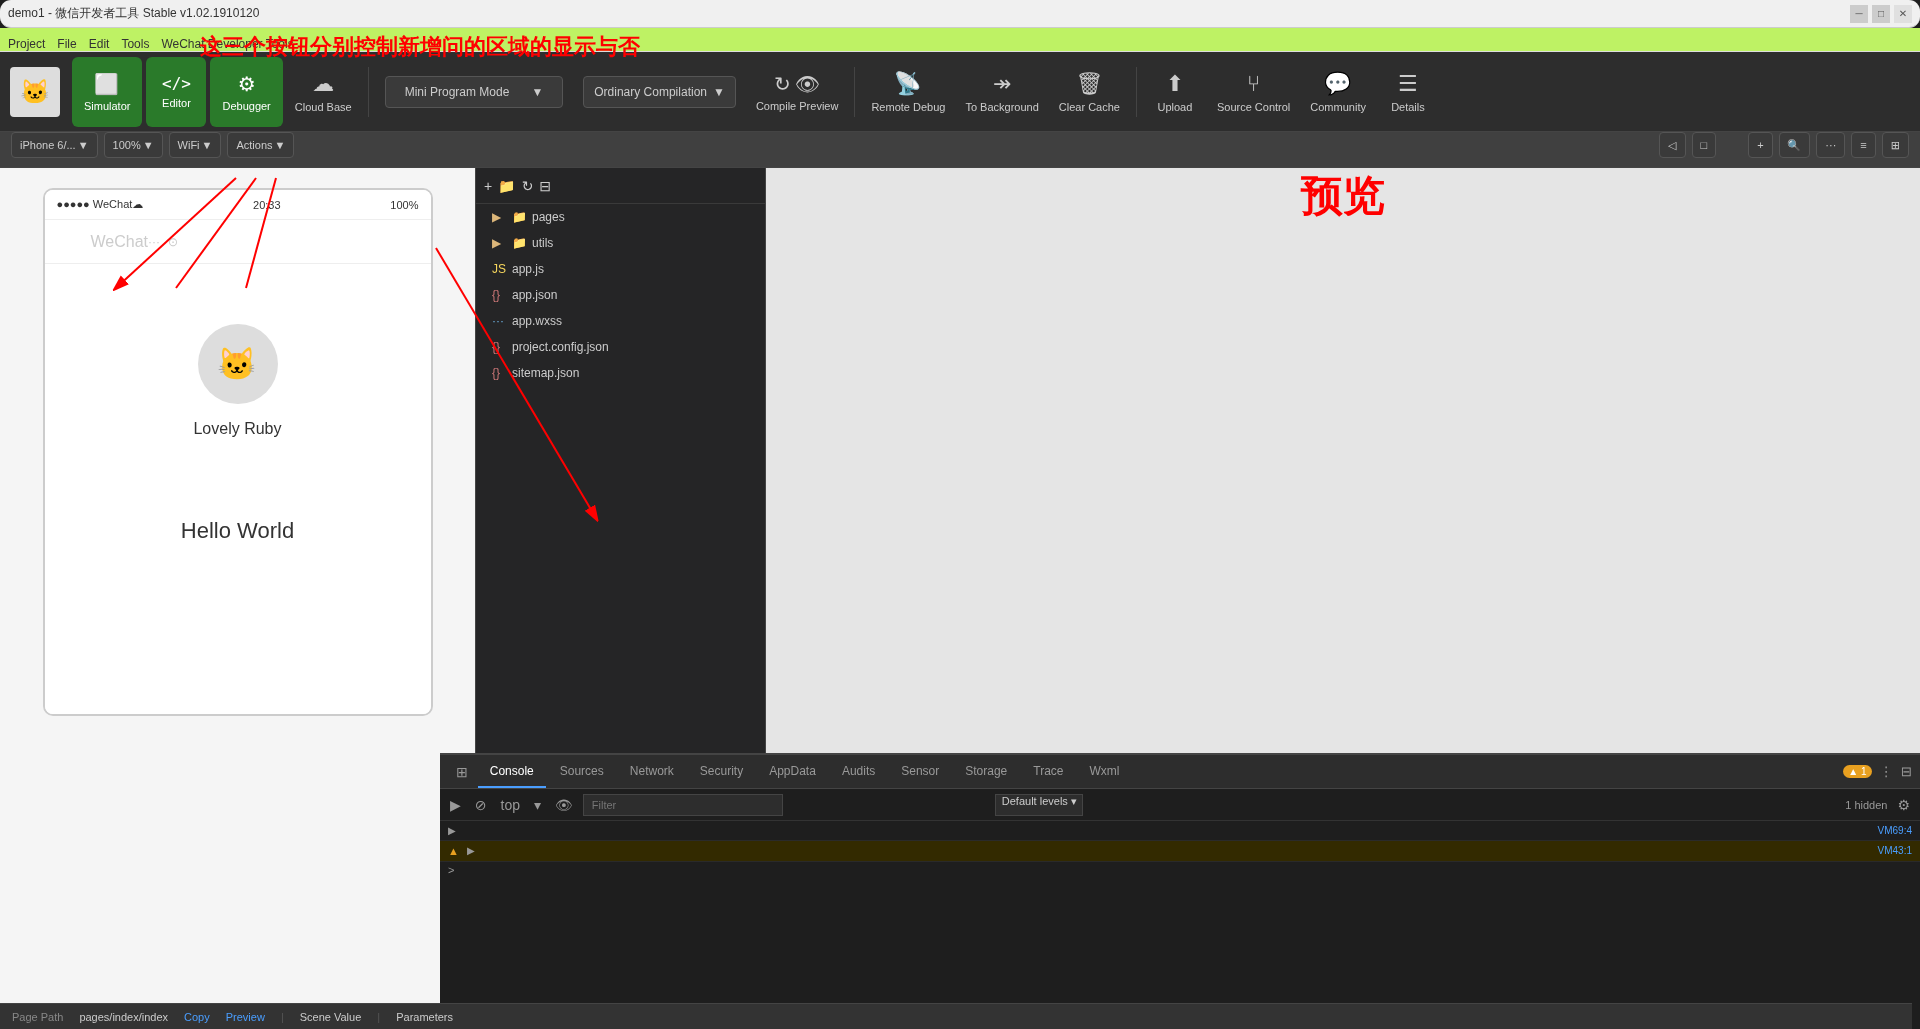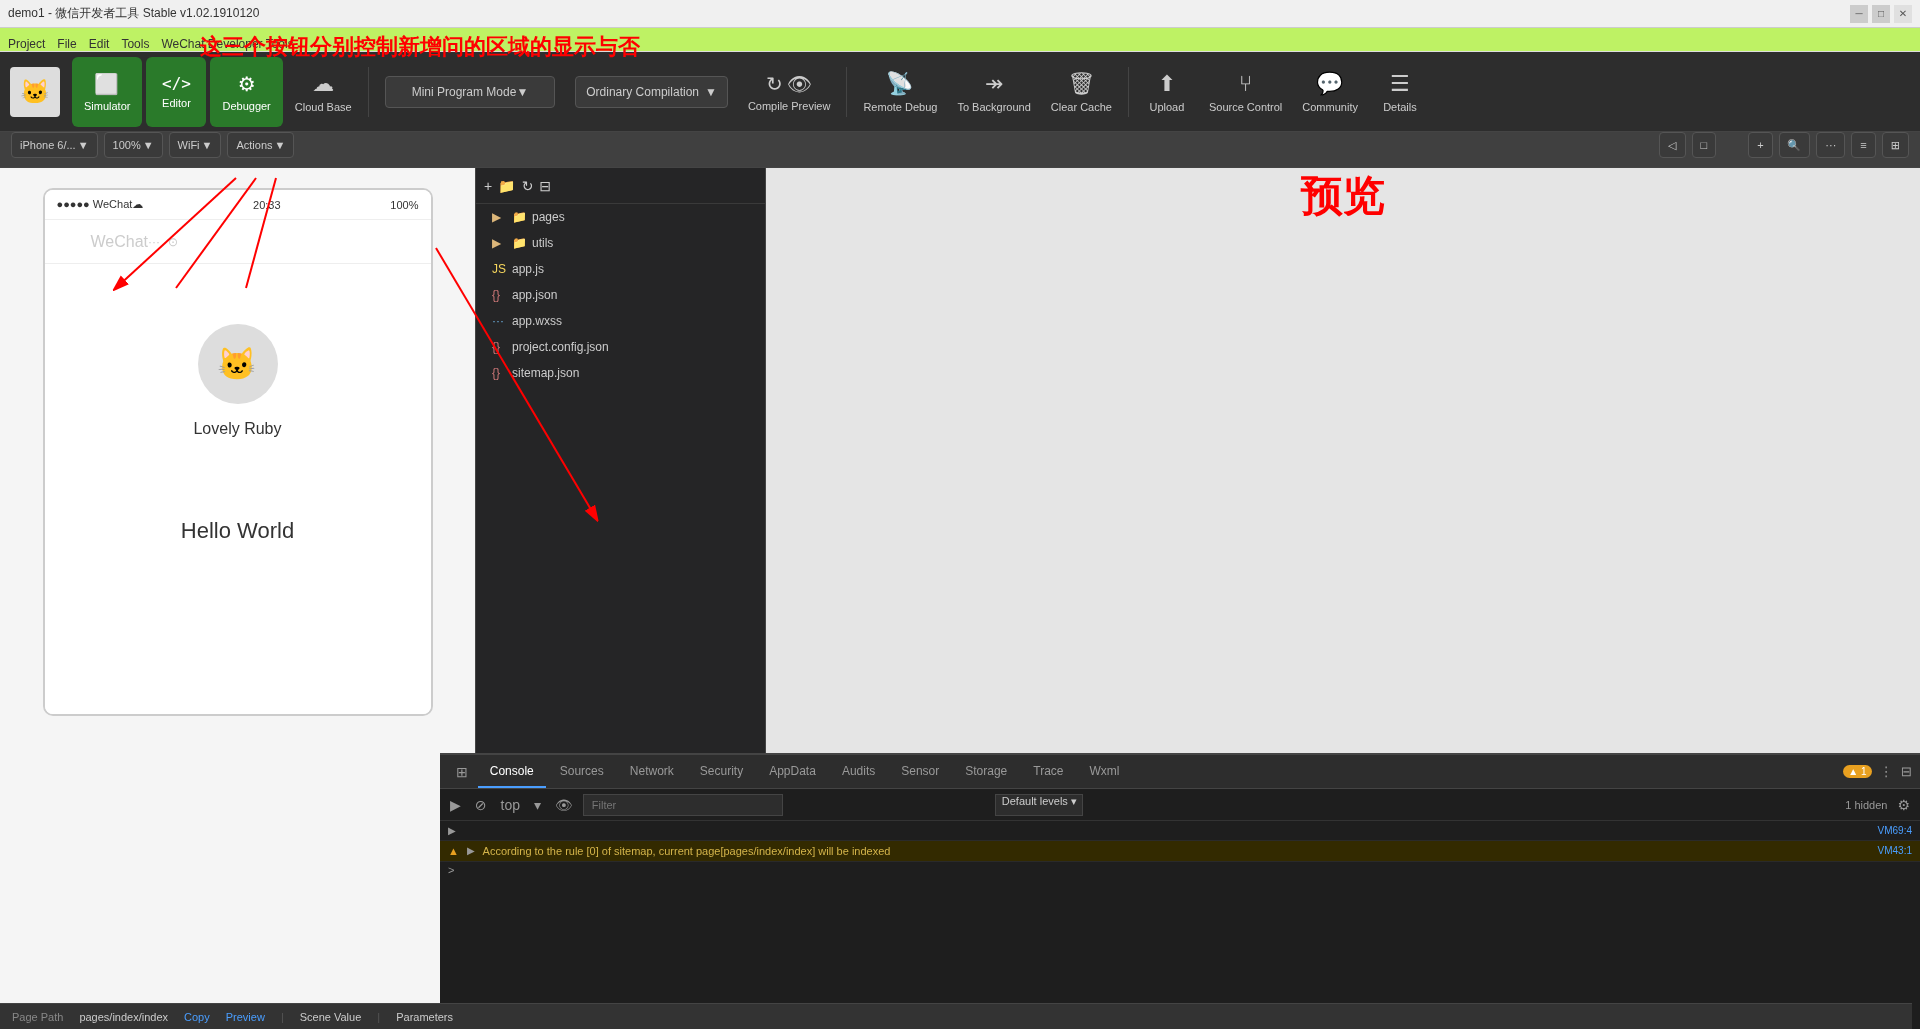--- a/index.html
+++ b/index.html
@@ -1,19 +1,19 @@
 <!DOCTYPE html>
 <html><head>
   <meta charset="utf-8">
   <style>
     * { margin: 0; padding: 0; box-sizing: border-box; }
     body { font-family: -apple-system, BlinkMacSystemFont, 'Segoe UI', Arial, sans-serif; background: #1e1e1e; color: #ccc; font-size: 12px; width: 1920px; height: 1029px; overflow: hidden; }
 
     
-    #title-bar { background: #f0f0f0; height: 28px; display: flex; align-items: center; justify-content: space-between; padding: 0 8px; border-bottom: 1px solid #ccc; }
+    #title-bar { background: #f0f0f0; height: 28px; display: flex; align-items: center; justify-content: space-between; padding: 0 8px; border-bottom: 1px solid #ccc; border-radius: 11px; }
     #title-bar .title { font-size: 12px; color: #333; }
     #title-bar .win-controls { display: flex; gap: 4px; }
     #title-bar .win-btn { width: 18px; height: 18px; background: #ccc; border: none; cursor: pointer; font-size: 10px; display: flex; align-items: center; justify-content: center; color: #555; }
 
     
     #menu-bar { background: #bef264; height: 24px; display: flex; align-items: flex-end; padding: 0 8px; border-bottom: 1px solid #ddd; gap: 12px; }
     #menu-bar span { font-size: 12px; color: #333; cursor: pointer; }
 
     
     #annotation { position: absolute; top: 32px; left: 200px; color: red; font-size: 22px; font-weight: bold; z-index: 100; pointer-events: none; }
@@ -21,21 +21,21 @@
     
     #toolbar { background: #2d2d2d; height: 80px; display: flex; align-items: center; padding: 0 10px; gap: 4px; border-bottom: 1px solid #444; }
     .toolbar-btn { display: flex; flex-direction: column; align-items: center; justify-content: center; min-width: 60px; height: 70px; background: transparent; border: none; color: #ccc; cursor: pointer; gap: 4px; padding: 4px 8px; font-size: 11px; }
     .toolbar-btn .icon { font-size: 22px; }
     .toolbar-btn.green-bg { background: #2a7a2a; border-radius: 6px; color: white; padding: 6px 12px; }
     .toolbar-btn.green-bg .icon { font-size: 20px; }
     .compile-preview-btn { display: flex; flex-direction: column; align-items: center; justify-content: center; min-width: 80px; height: 70px; background: transparent; border: none; color: #ccc; cursor: pointer; gap: 4px; padding: 4px 8px; font-size: 11px; }
 
     
     .compile-dropdown { display: flex; align-items: center; background: #3a3a3a; border: 1px solid #555; border-radius: 4px; height: 32px; padding: 0 10px; gap: 6px; cursor: pointer; color: #ccc; font-size: 12px; margin: 0 8px; }
-    .mini-mode-btn { display: flex; align-items: center; background: #3a3a3a; border: 1px solid #555; border-radius: 4px; height: 32px; padding: 0 26px; gap: 0; cursor: pointer; color: #ccc; font-size: 12px; margin: 0 8px; }
+    .mini-mode-btn { display: flex; align-items: center; background: #3a3a3a; border: 1px solid #555; border-radius: 4px; height: 32px; padding: 0 19px; gap: 22px; cursor: pointer; color: #ccc; font-size: 12px; margin: 0 8px; }
 
     
     #sub-toolbar { background: #404040; height: 36px; display: flex; align-items: flex-start; padding: 0 11px; border-bottom: 1px solid #444; gap: 6px; }
     .sub-btn { display: flex; align-items: center; background: #3a3a3a; border: 1px solid #555; border-radius: 4px; height: 26px; padding: 0 8px; gap: 4px; cursor: pointer; color: #ccc; font-size: 11px; }
     .sub-dropdown { display: flex; align-items: center; gap: 2px; }
 
     
     #main { display: flex; height: calc(1029px - 28px - 24px - 80px - 36px - 26px); }
 
     
@@ -368,21 +368,20 @@
   </div>
 
   <div id="console-messages">
     <div class="console-msg info">
       <span class="expand-arrow">▶</span>
       <span class="msg-loc">VM69:4</span>
     </div>
     <div class="console-msg warning">
       <span class="warn-icon">▲</span>
       <span class="expand-arrow">▶</span>
-      <span class="msg-text">According to the rule [0] of sitemap, current page[pages/index/index] will be indexed</span>
       <span class="msg-loc">VM43:1</span>
     </div>
     <div class="cursor-line">
       <span>&gt;</span>
     </div>
   </div>
 </div>
 
 <div id="status-bar" style="position:fixed; bottom:0; left:0; right:8px;">
   <span class="page-path-label">Page Path</span>

